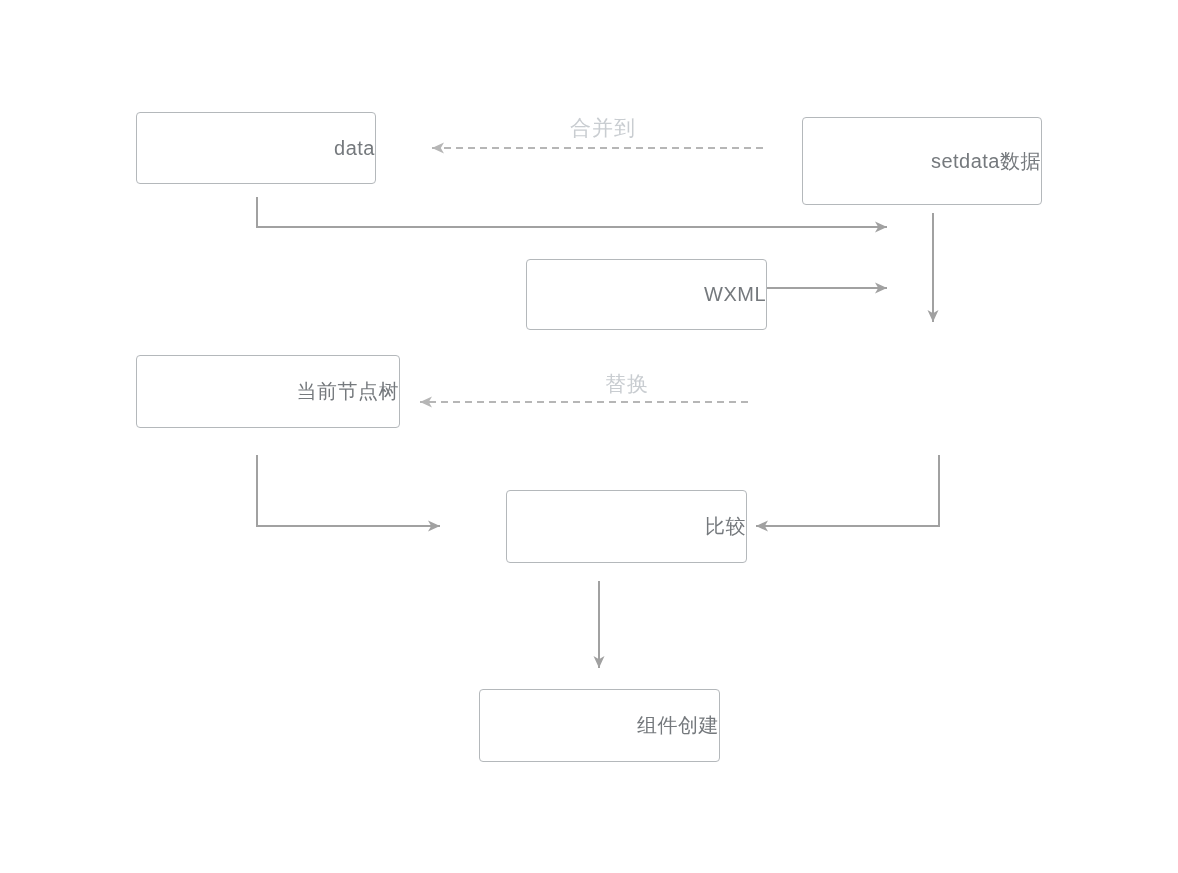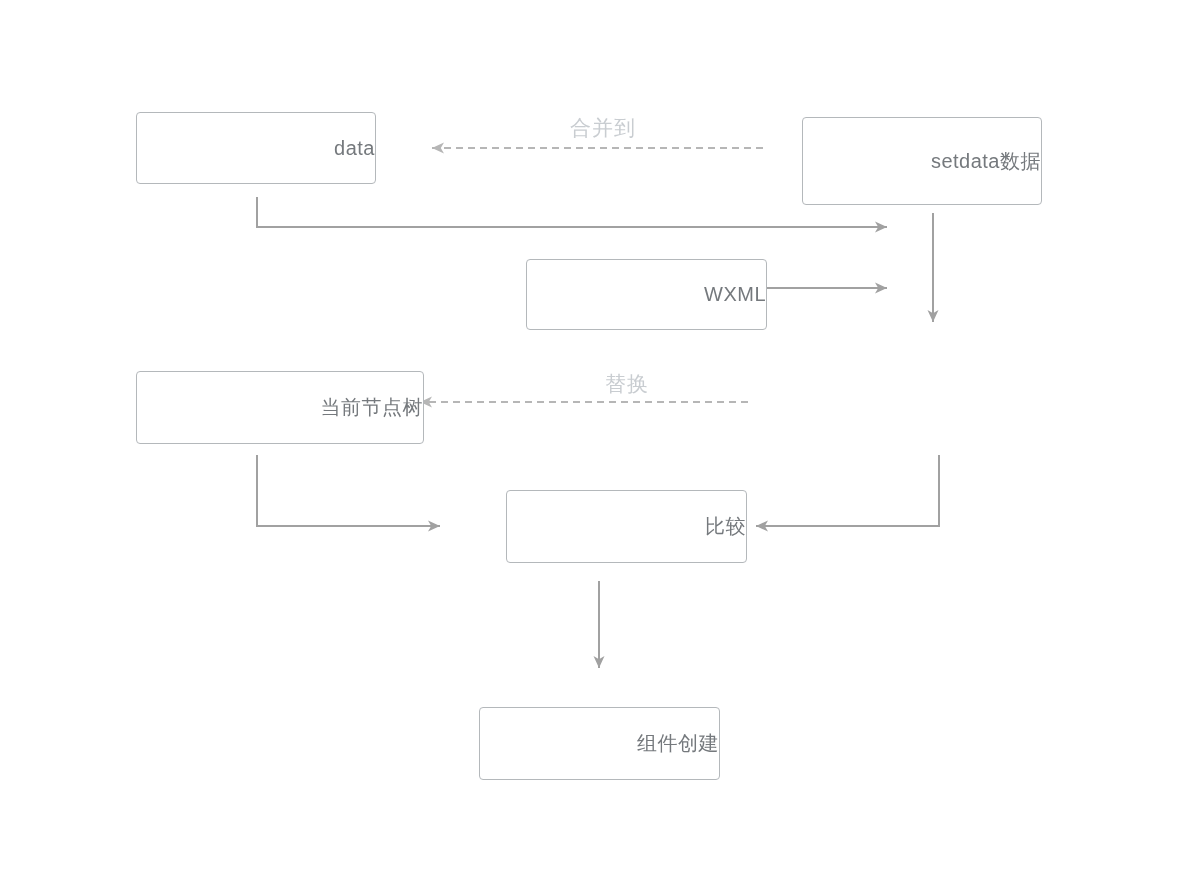--- a/index.html
+++ b/index.html
@@ -32,24 +32,24 @@
     display: flex;
     align-items: center;
     justify-content: flex-end;
     font-size: 20px;
     color: #75797d;
     letter-spacing: 0.5px;
   }
   .node-data           { left: 136px; top: 112px; width: 240px; height: 72px; }
   .node-setdata        { left: 802px; top: 117px; width: 240px; height: 88px; }
   .node-wxml           { left: 478px; top: 259px; width: 241px; height: 71px; margin-left: 48px; }
-  .node-current-tree   { left: 136px; top: 355px; width: 288px; height: 73px; margin-top: 16px; }
+  .node-current-tree   { left: 136px; top: 355px; width: 264px; height: 73px; }
   .node-new-tree       { left: 801px; top: 357px; width: 241px; height: 72px; }
   .node-compare        { left: 478px; top: 490px; width: 241px; height: 73px; margin-left: 28px; }
-  .node-component      { left: 479px; top: 707px; width: 241px; height: 73px; }
+  .node-component      { left: 479px; top: 689px; width: 241px; height: 73px; }
   .edge-label {
     position: absolute;
     font-size: 21px;
     color: #c9cdd1;
     letter-spacing: 1px;
     white-space: nowrap;
   }
   .edge-label-merge   { left: 570px; top: 114px; }
   .edge-label-replace { left: 573px; top: 370px; margin-left: 32px; }
 </style>

